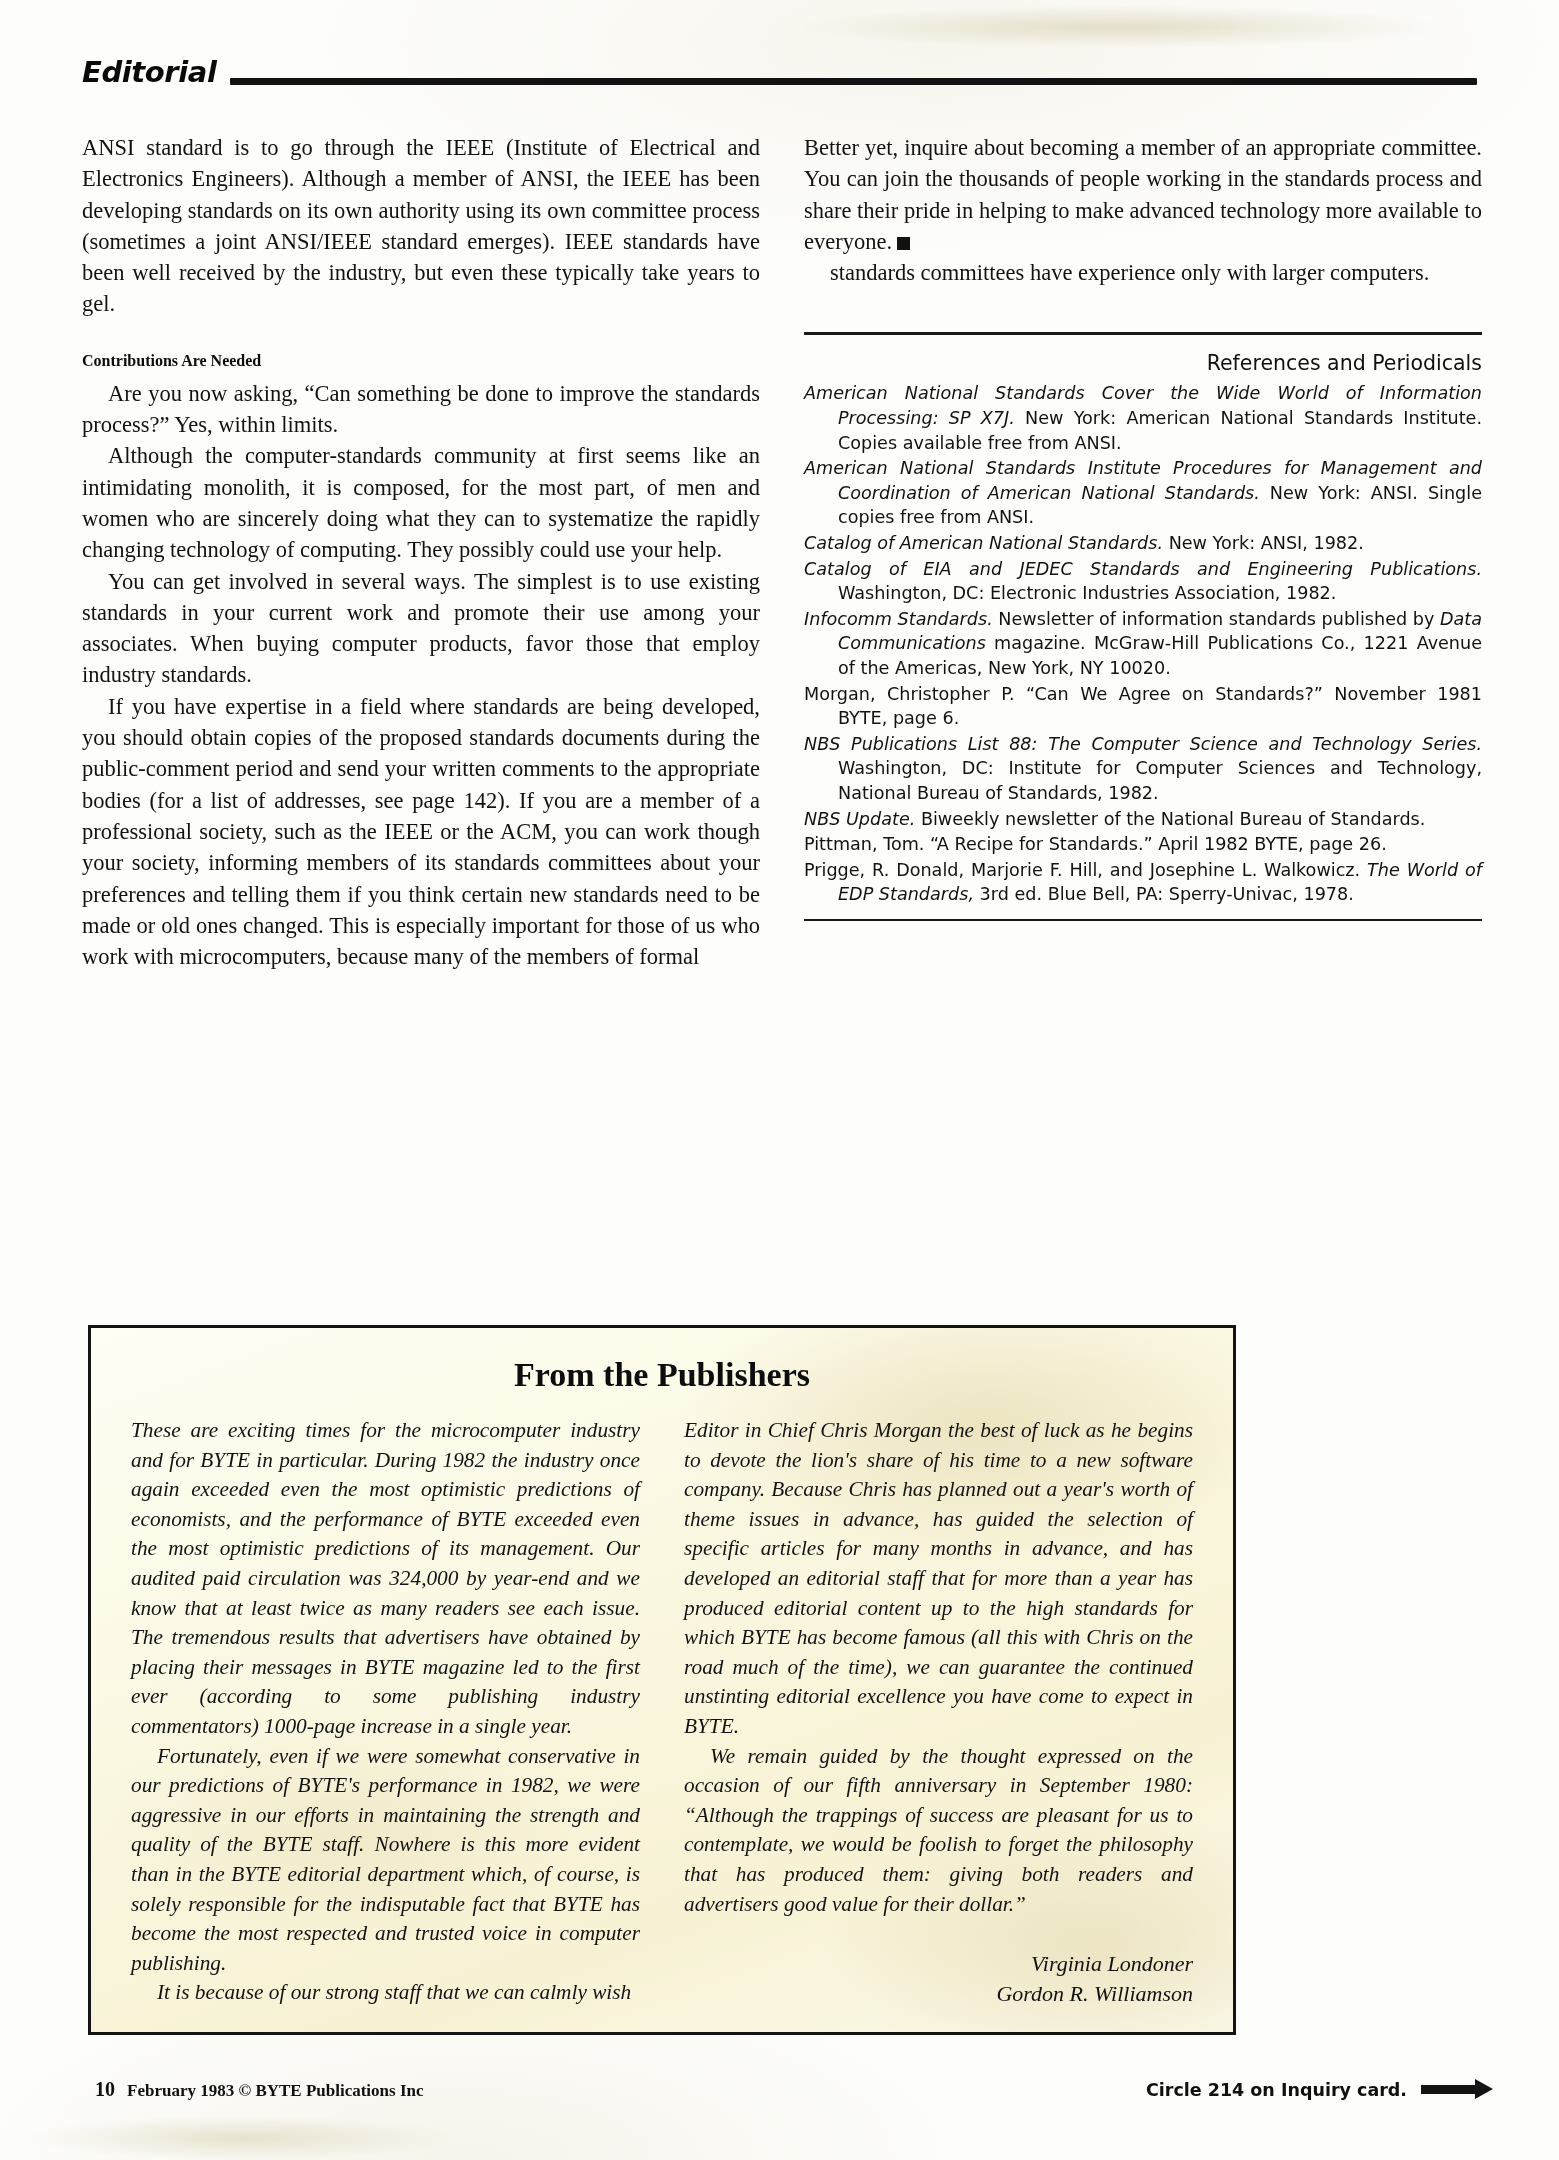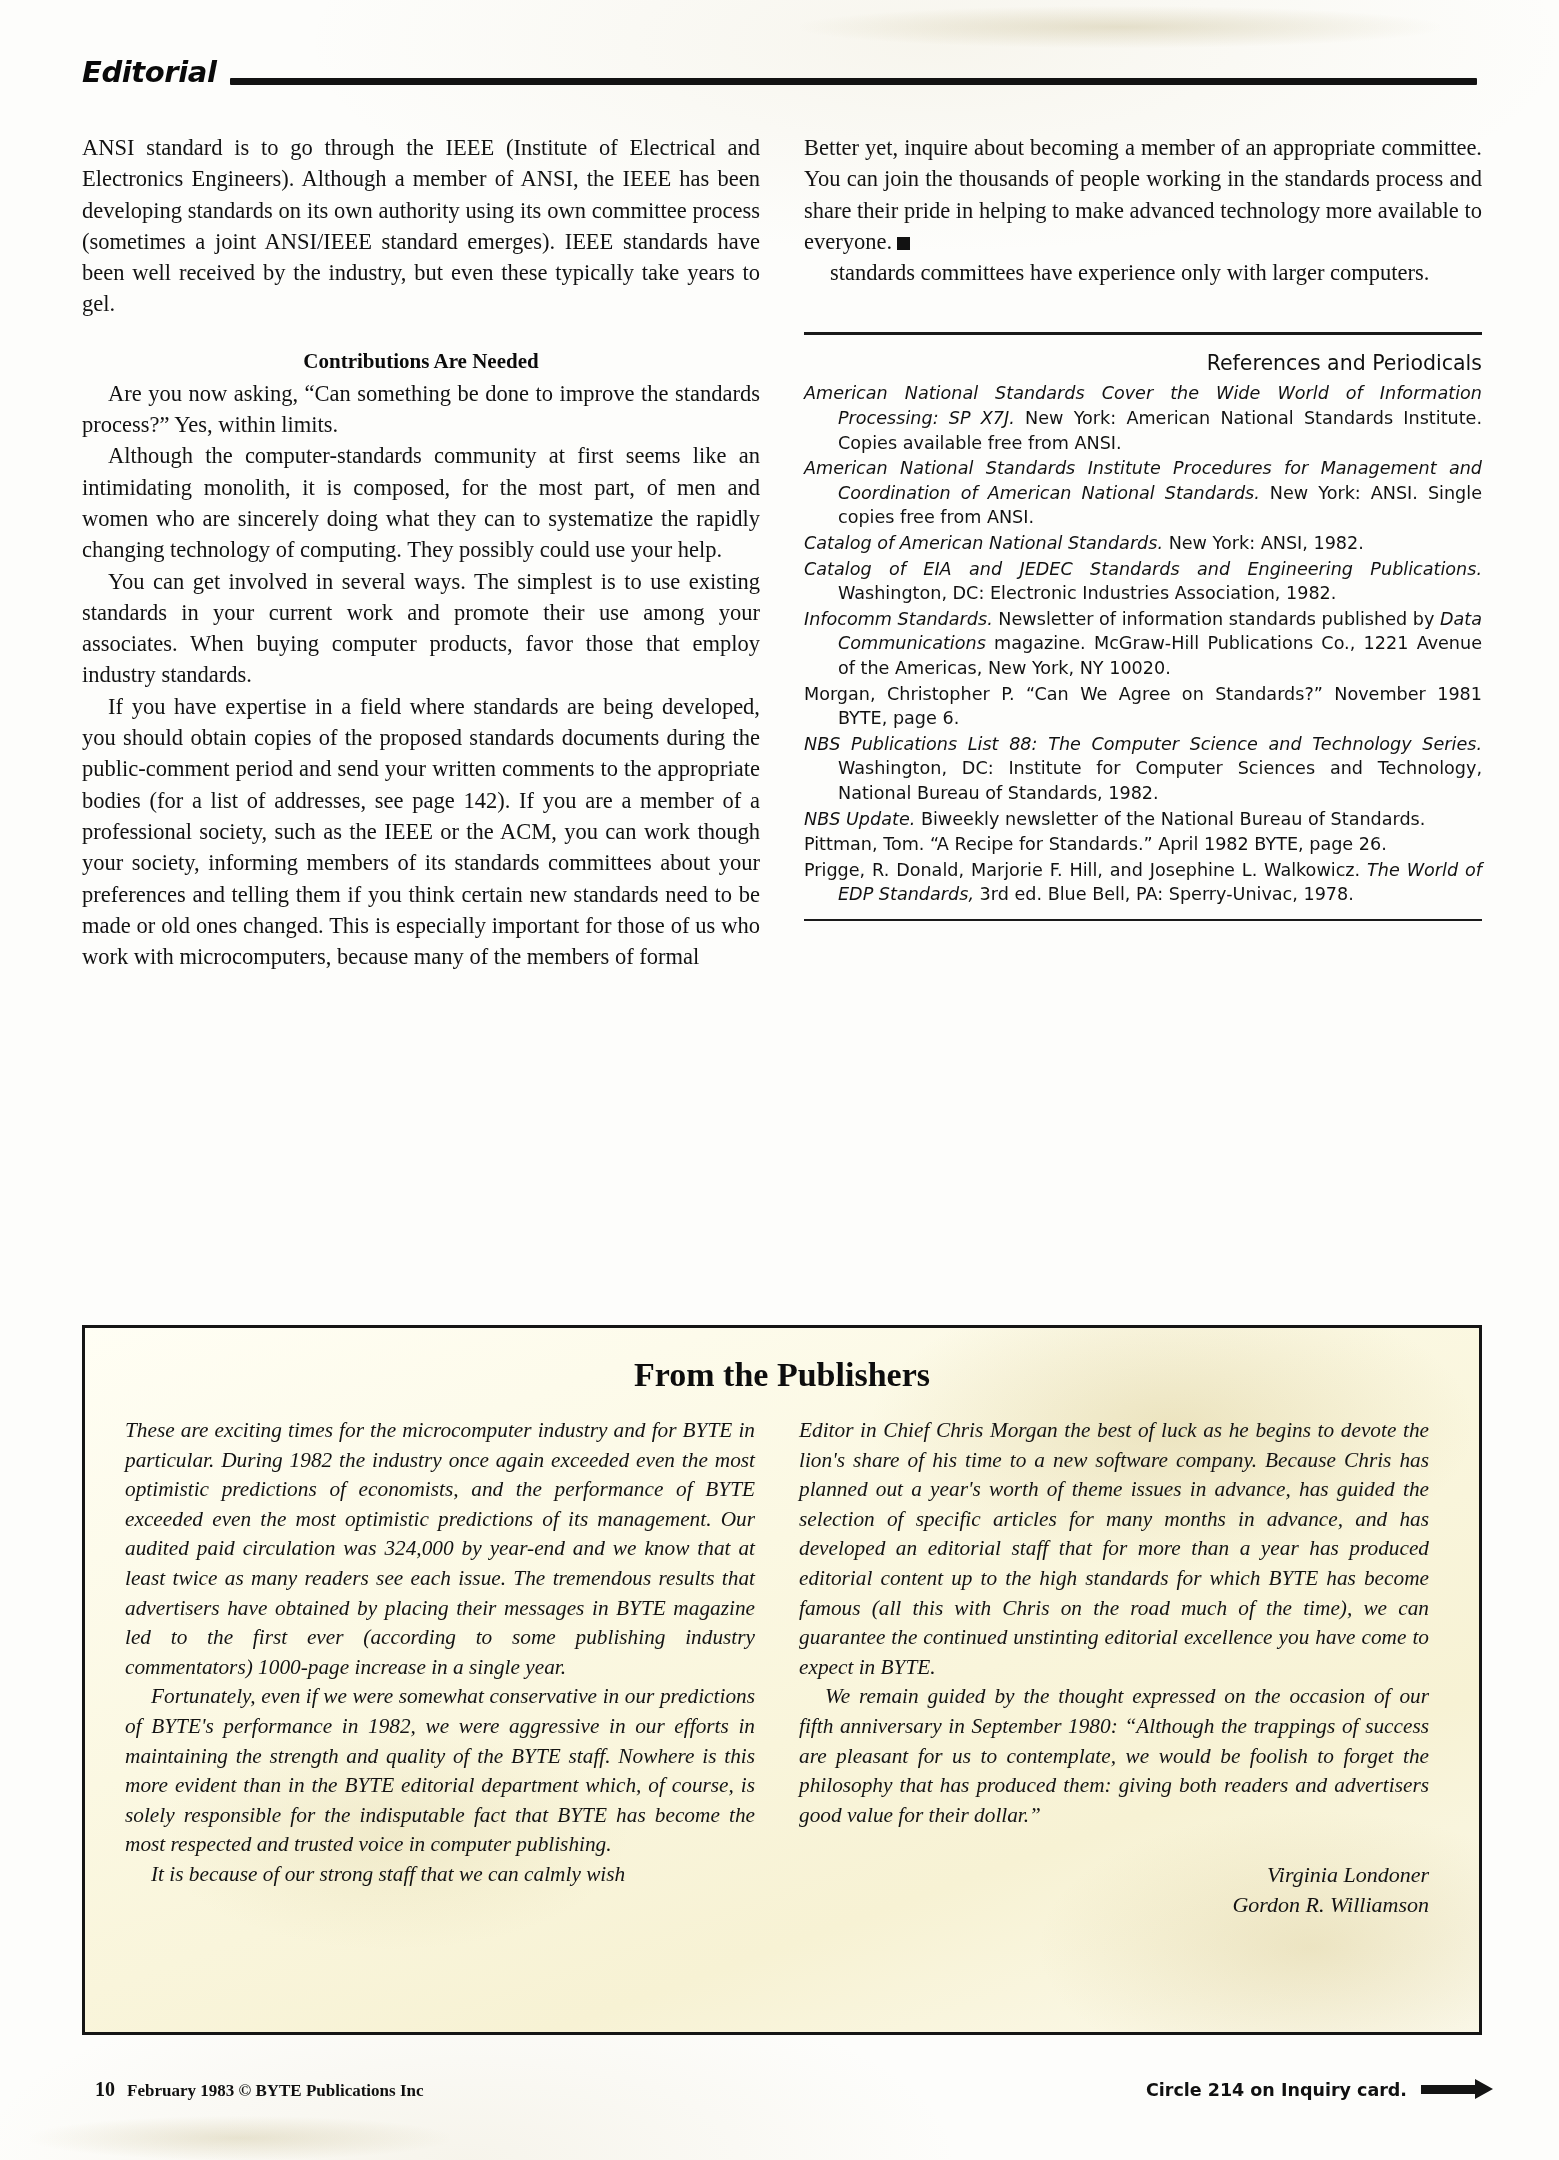--- a/index.html
+++ b/index.html
@@ -72,25 +72,24 @@
     text-align: justify;
     color: #121212;
     margin: 0;
   }
   .body-text + .body-text {
     text-indent: 26px;
   }
   .subhead {
     font-family: "Liberation Serif", serif;
     font-weight: bold;
-    font-size: 21px;
+    font-size: 16px;
     line-height: 30px;
     margin: 26px 0 2px 0;
     color: #0c0c0c;
-    text-align: center;
   }
   .endmark {
     display: inline-block;
     width: 13px;
     height: 13px;
     background: #121212;
     margin-left: 5px;
     vertical-align: -1px;
   }
 
@@ -119,23 +118,23 @@
   }
   .ref-item i { font-style: italic; }
   .refs-bottom {
     border-bottom: 2px solid #1a1a1a;
     margin-top: 12px;
   }
 
   
   .pub-box {
     position: absolute;
-    left: 82px;
+    left: 88px;
     top: 1325px;
-    width: 1400px;
+    width: 1148px;
     height: 710px;
     box-sizing: border-box;
     border: 3px solid #151515;
     background:
       radial-gradient(ellipse 420px 200px at 78% 14%, rgba(197,176,104,0.28), rgba(255,253,232,0) 72%),
       radial-gradient(ellipse 380px 190px at 88% 88%, rgba(197,176,104,0.26), rgba(255,253,232,0) 72%),
       radial-gradient(ellipse 330px 160px at 22% 72%, rgba(201,184,120,0.18), rgba(255,253,232,0) 72%),
       linear-gradient(160deg, #fffef4 0%, #fbf8e2 38%, #f7f2d4 72%, #fcfaec 100%);
     padding: 22px 40px 20px 40px;
   }

